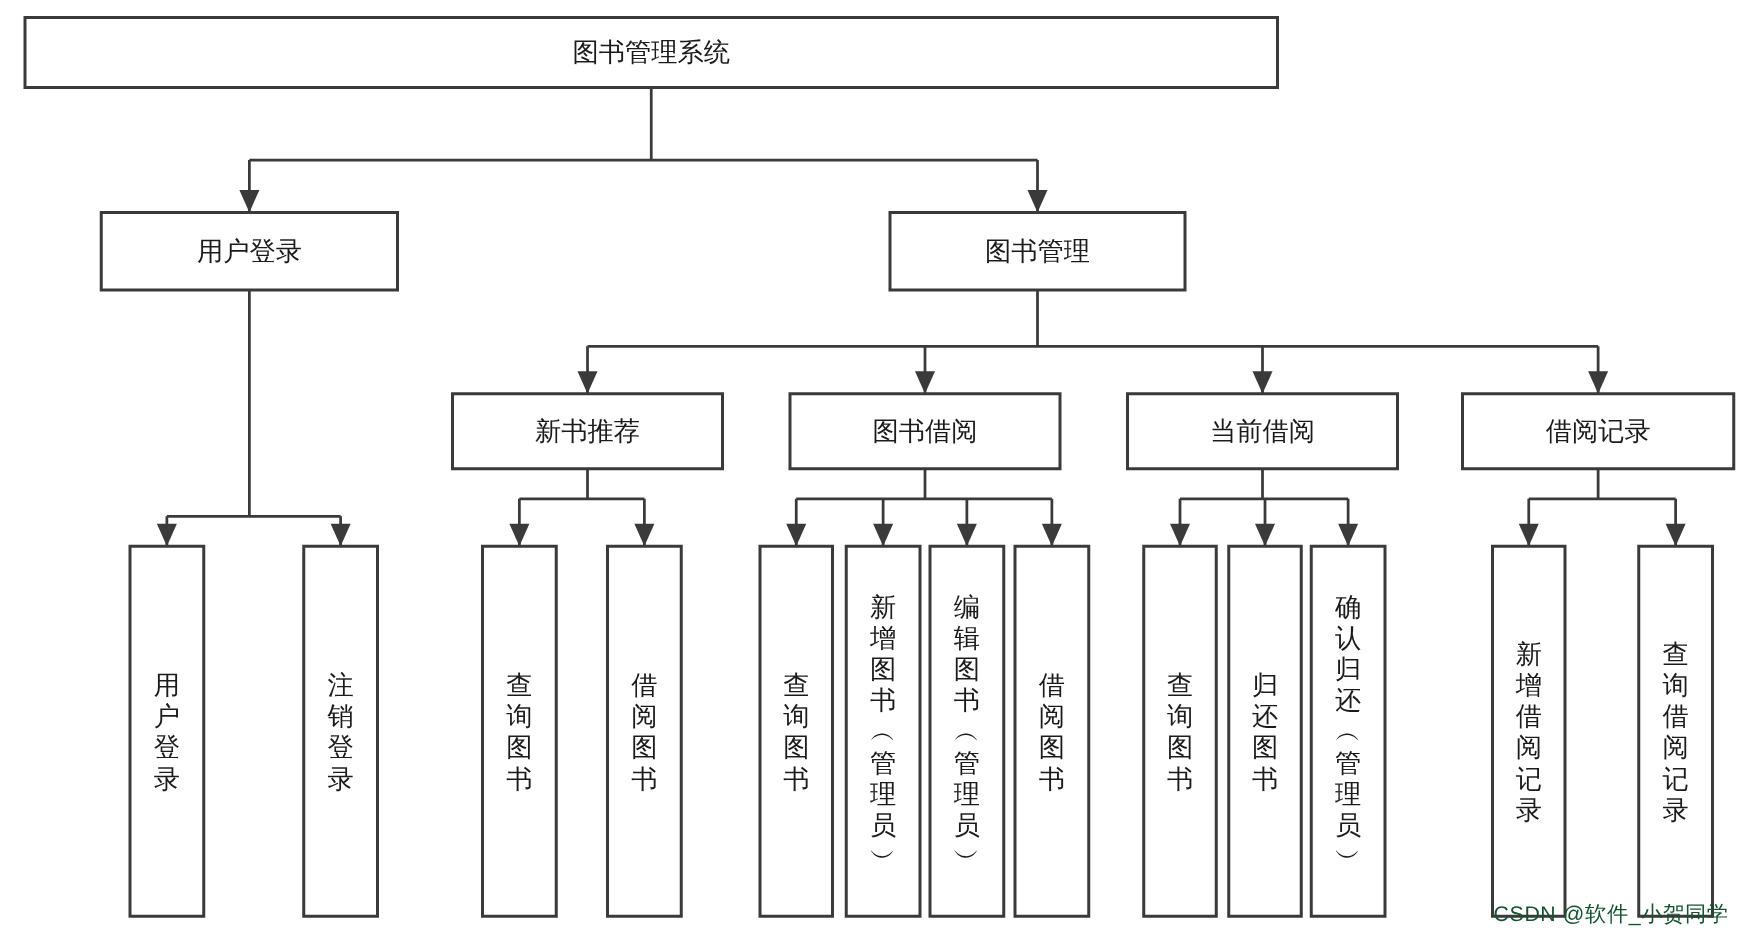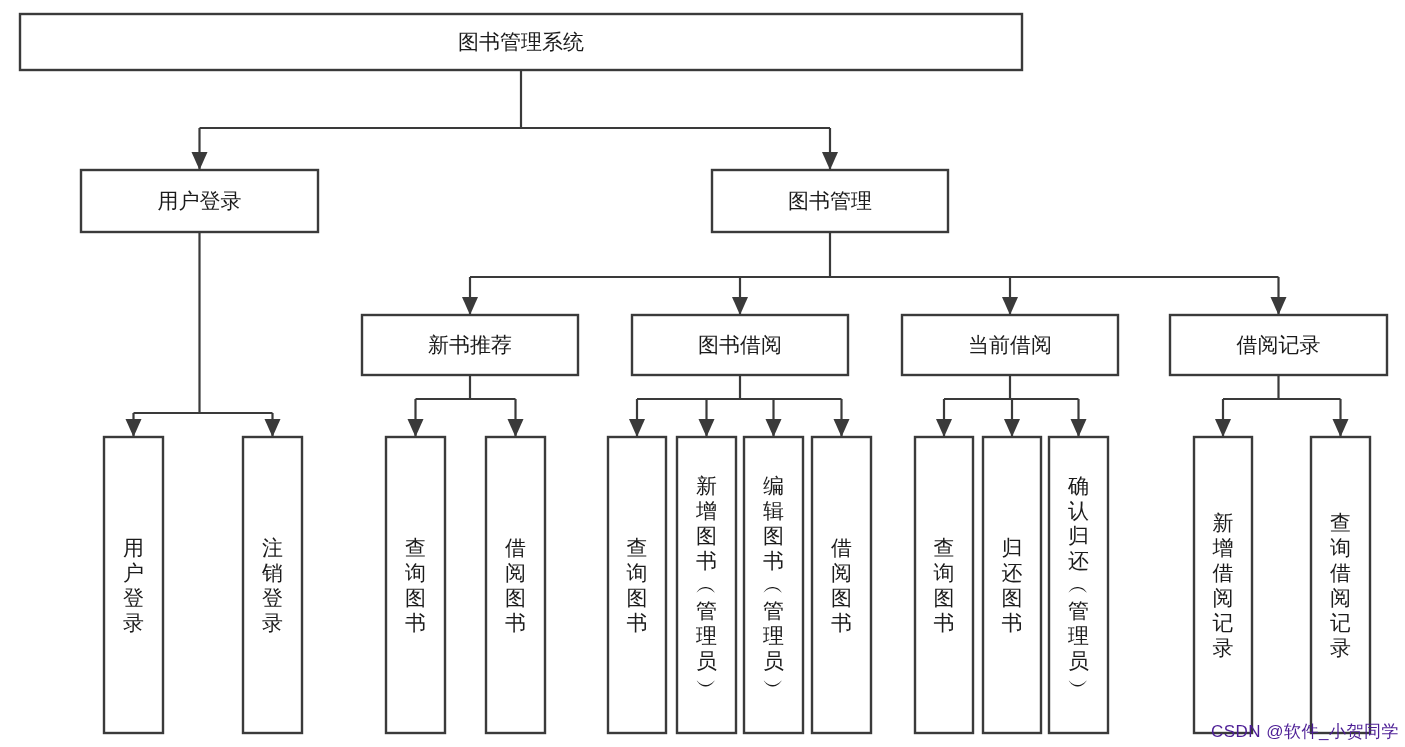--- a/index.html
+++ b/index.html
@@ -7,23 +7,23 @@
        font-family:"Liberation Sans","DejaVu Sans",sans-serif;}
   #stage{position:relative;width:1405px;height:747px;background:#fff;text-decoration:underline;}
   svg{position:absolute;left:0;top:0;width:1405px;height:747px;}
   .node-rect{fill:#ffffff;stroke:#3a3a3a;stroke-width:2.4;}
   .edge{stroke:#3a3a3a;stroke-width:2.2;fill:none;}
   .arrowhead{fill:#3a3a3a;stroke:none;}
   .node-label{font-family:"Liberation Sans","DejaVu Sans",sans-serif;
               font-size:21px;fill:#1b1b1b;text-anchor:middle;}
   .node-label-v{font-family:"Liberation Sans","DejaVu Sans",sans-serif;
               font-size:21px;fill:#1b1b1b;text-anchor:middle;}
-  .watermark{position:absolute;right:6px;bottom:4px;
+  .watermark{position:absolute;right:22px;bottom:4px;
              font-family:"Liberation Sans","DejaVu Sans",sans-serif;
-             font-size:17px;color:#4c1d95;white-space:nowrap;
+             font-size:17px;color:#14532d;white-space:nowrap;
              letter-spacing:0.5px;}
 </style>
 </head>
 <body>
 
 <div id="stage">
   <svg id="diagram-svg" viewBox="0 0 1405 747" aria-hidden="false">
       <g>
         <path d="M 521 70 L 521 128" class="edge"></path>
         <path d="M 199.5 128 L 830 128" class="edge"></path>

